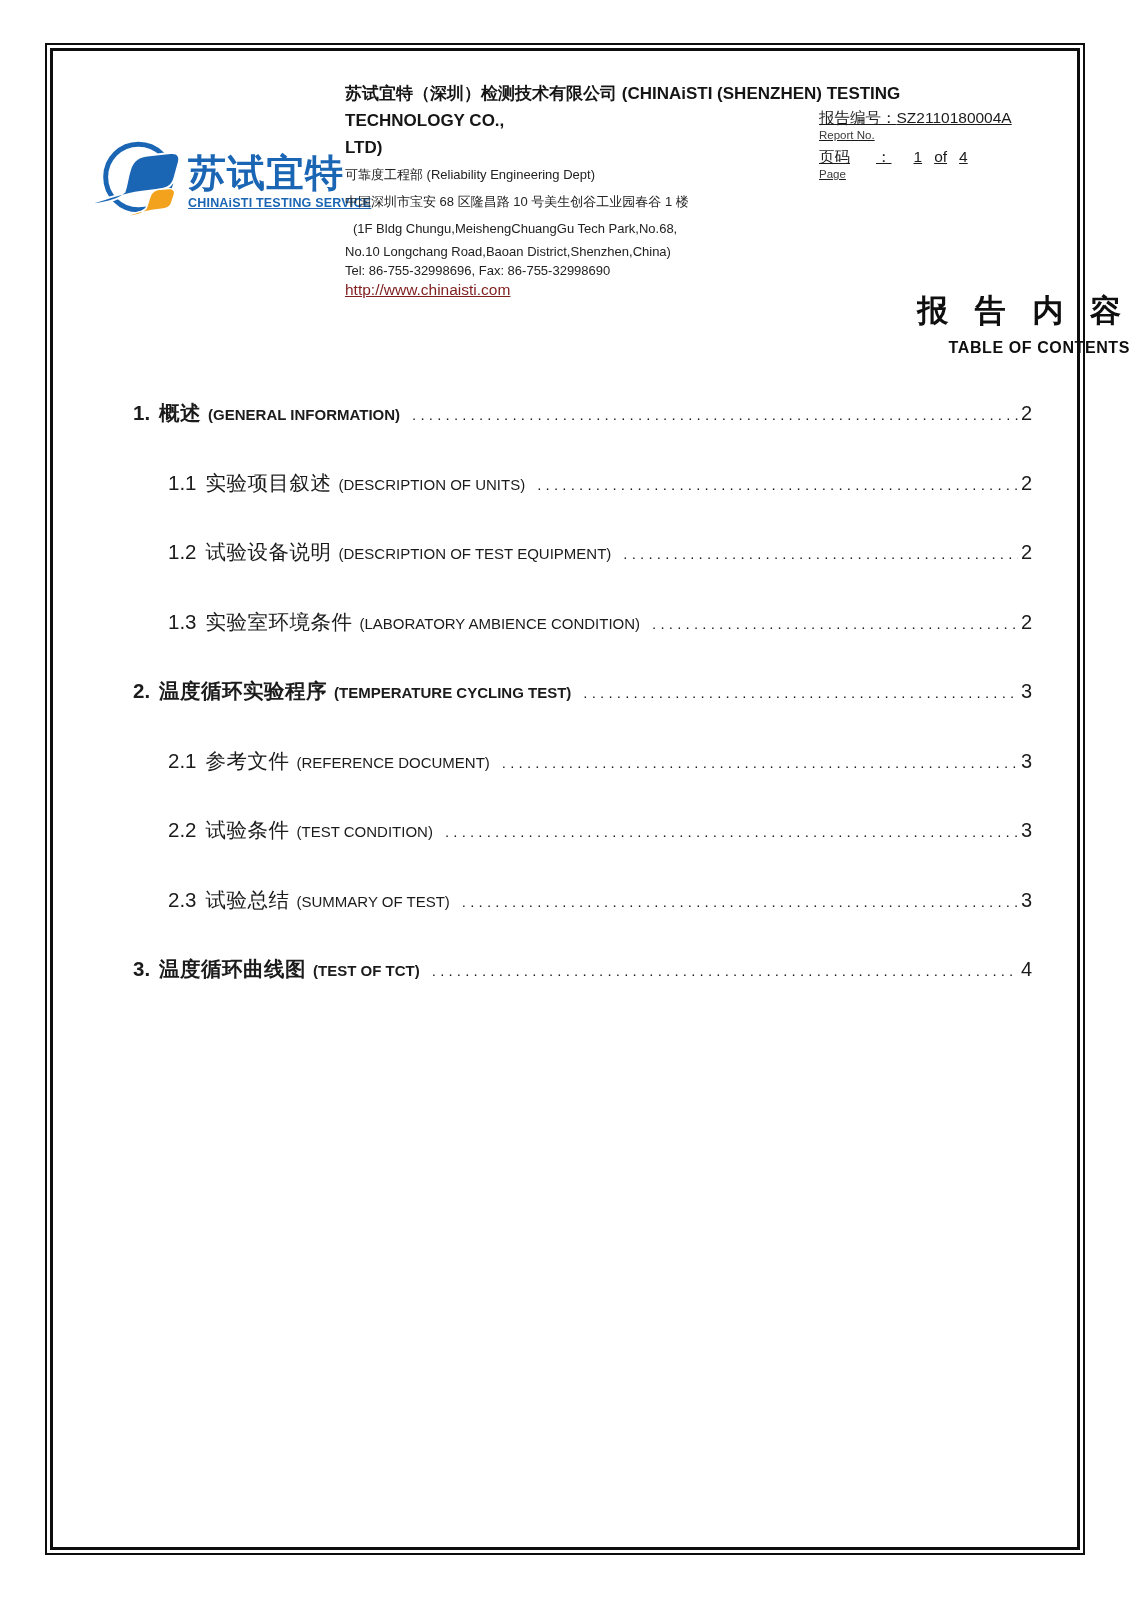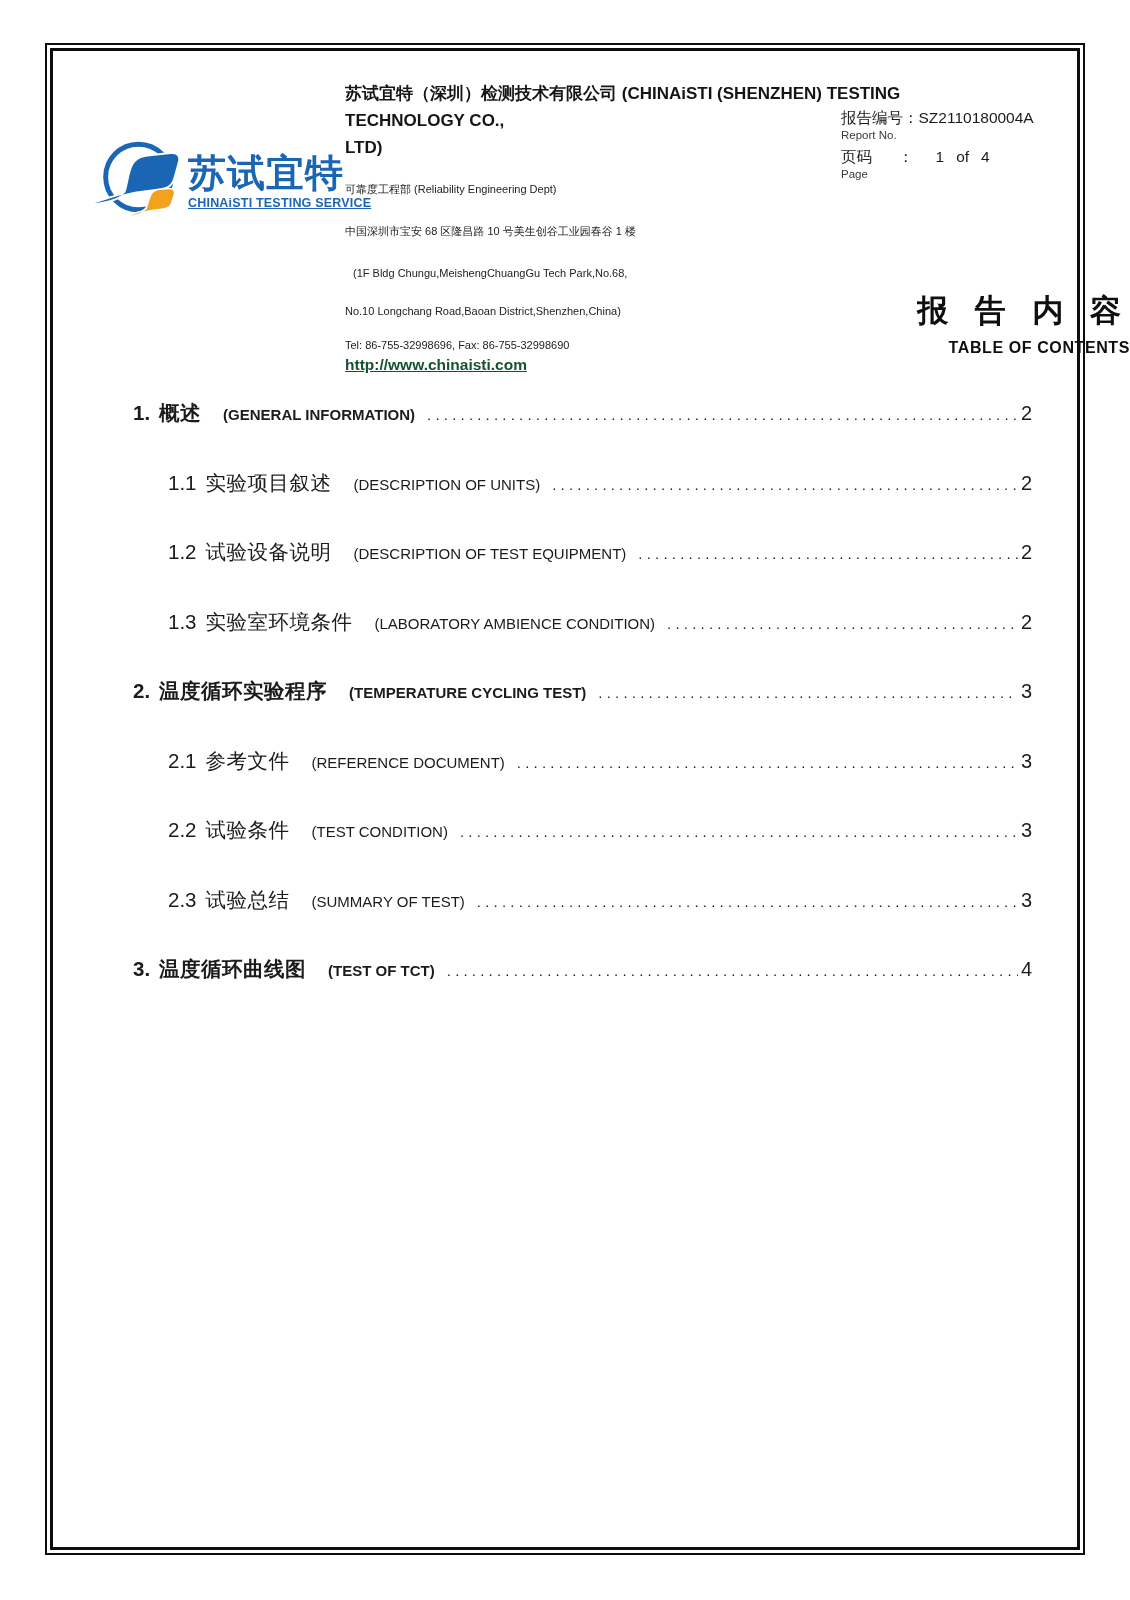--- a/index.html
+++ b/index.html
@@ -17,44 +17,44 @@
   }
   
   .logo{position:absolute;left:92px;top:136px;display:flex;align-items:center;}
   .logo-mark{width:88px;height:82px;flex:0 0 auto;}
   .logo-text{margin-left:8px;padding-top:8px;}
   .logo-cn{font-size:38px;font-weight:bold;color:#1b66b4;letter-spacing:1px;line-height:40px;}
   .logo-en{font-size:12.5px;font-weight:bold;color:#1b66b4;letter-spacing:0.2px;margin-top:3px;text-decoration:underline;}
   
   .header-block{position:absolute;left:345px;top:80px;width:665px;}
   .h-company{font-size:17px;font-weight:bold;line-height:27px;color:#151515;}
-  .h-line{font-size:11px;line-height:27px;color:#222222;margin-top:15px;}
+  .h-line{font-size:13px;line-height:27px;color:#222222;}
   .h-line.indent{padding-left:8px;}
   .h-line.tight{line-height:19px;}
   .h-link{font-size:15.5px;line-height:19px;}
-  .h-link a{color:#14532d;font-weight:bold;text-decoration:underline;}
+  .h-link a{color:#7f1d1d;font-weight:normal;text-decoration:underline;}
   
-  .report-info{position:absolute;left:841px;top:108px;width:230px;}
+  .report-info{position:absolute;left:819px;top:108px;width:230px;text-decoration:underline;}
   .ri-row{font-size:15.5px;color:#1b1b1b;white-space:nowrap;}
   .ri-sub{font-size:11.5px;color:#3a3a3a;line-height:13px;}
   .ri-page-row{margin-top:5px;font-size:15.5px;}
   .ri-page-row .gap-l{display:inline-block;width:26px;}
   .ri-page-row .gap-m{display:inline-block;width:22px;}
   .ri-page-row .gap-s{display:inline-block;width:12px;}
   
   .doc-title{position:absolute;left:0;right:0;top:290px;text-align:right;}
   .doc-title-cn{font-size:31px;font-weight:bold;letter-spacing:9px;color:#0f0f0f;}
   .doc-title-en{font-size:16px;font-weight:bold;letter-spacing:0.6px;margin-top:7px;color:#0f0f0f;}
   
   .toc{position:absolute;left:133px;top:399px;width:899px;}
   .toc-row{display:flex;align-items:baseline;height:69.5px;box-sizing:border-box;}
   .toc-row.sub{padding-left:35px;}
   .toc-num{font-size:20.5px;white-space:nowrap;}
   .toc-cn{font-size:20.5px;white-space:nowrap;margin-left:9px;letter-spacing:0.5px;}
-  .toc-en{font-size:15px;white-space:nowrap;margin-left:22px;}
+  .toc-en{font-size:15px;white-space:nowrap;margin-left:7px;}
   .toc-row.top .toc-num,.toc-row.top .toc-cn,.toc-row.top .toc-en{font-weight:bold;}
   .toc-dots{
     flex:1;overflow:hidden;white-space:nowrap;font-size:15px;letter-spacing:4.2px;
     color:#1b1b1b;margin:0 3px 0 12px;
   }
   .toc-page{font-size:20px;white-space:nowrap;}
 </style>
 </head>
 <body>
 

